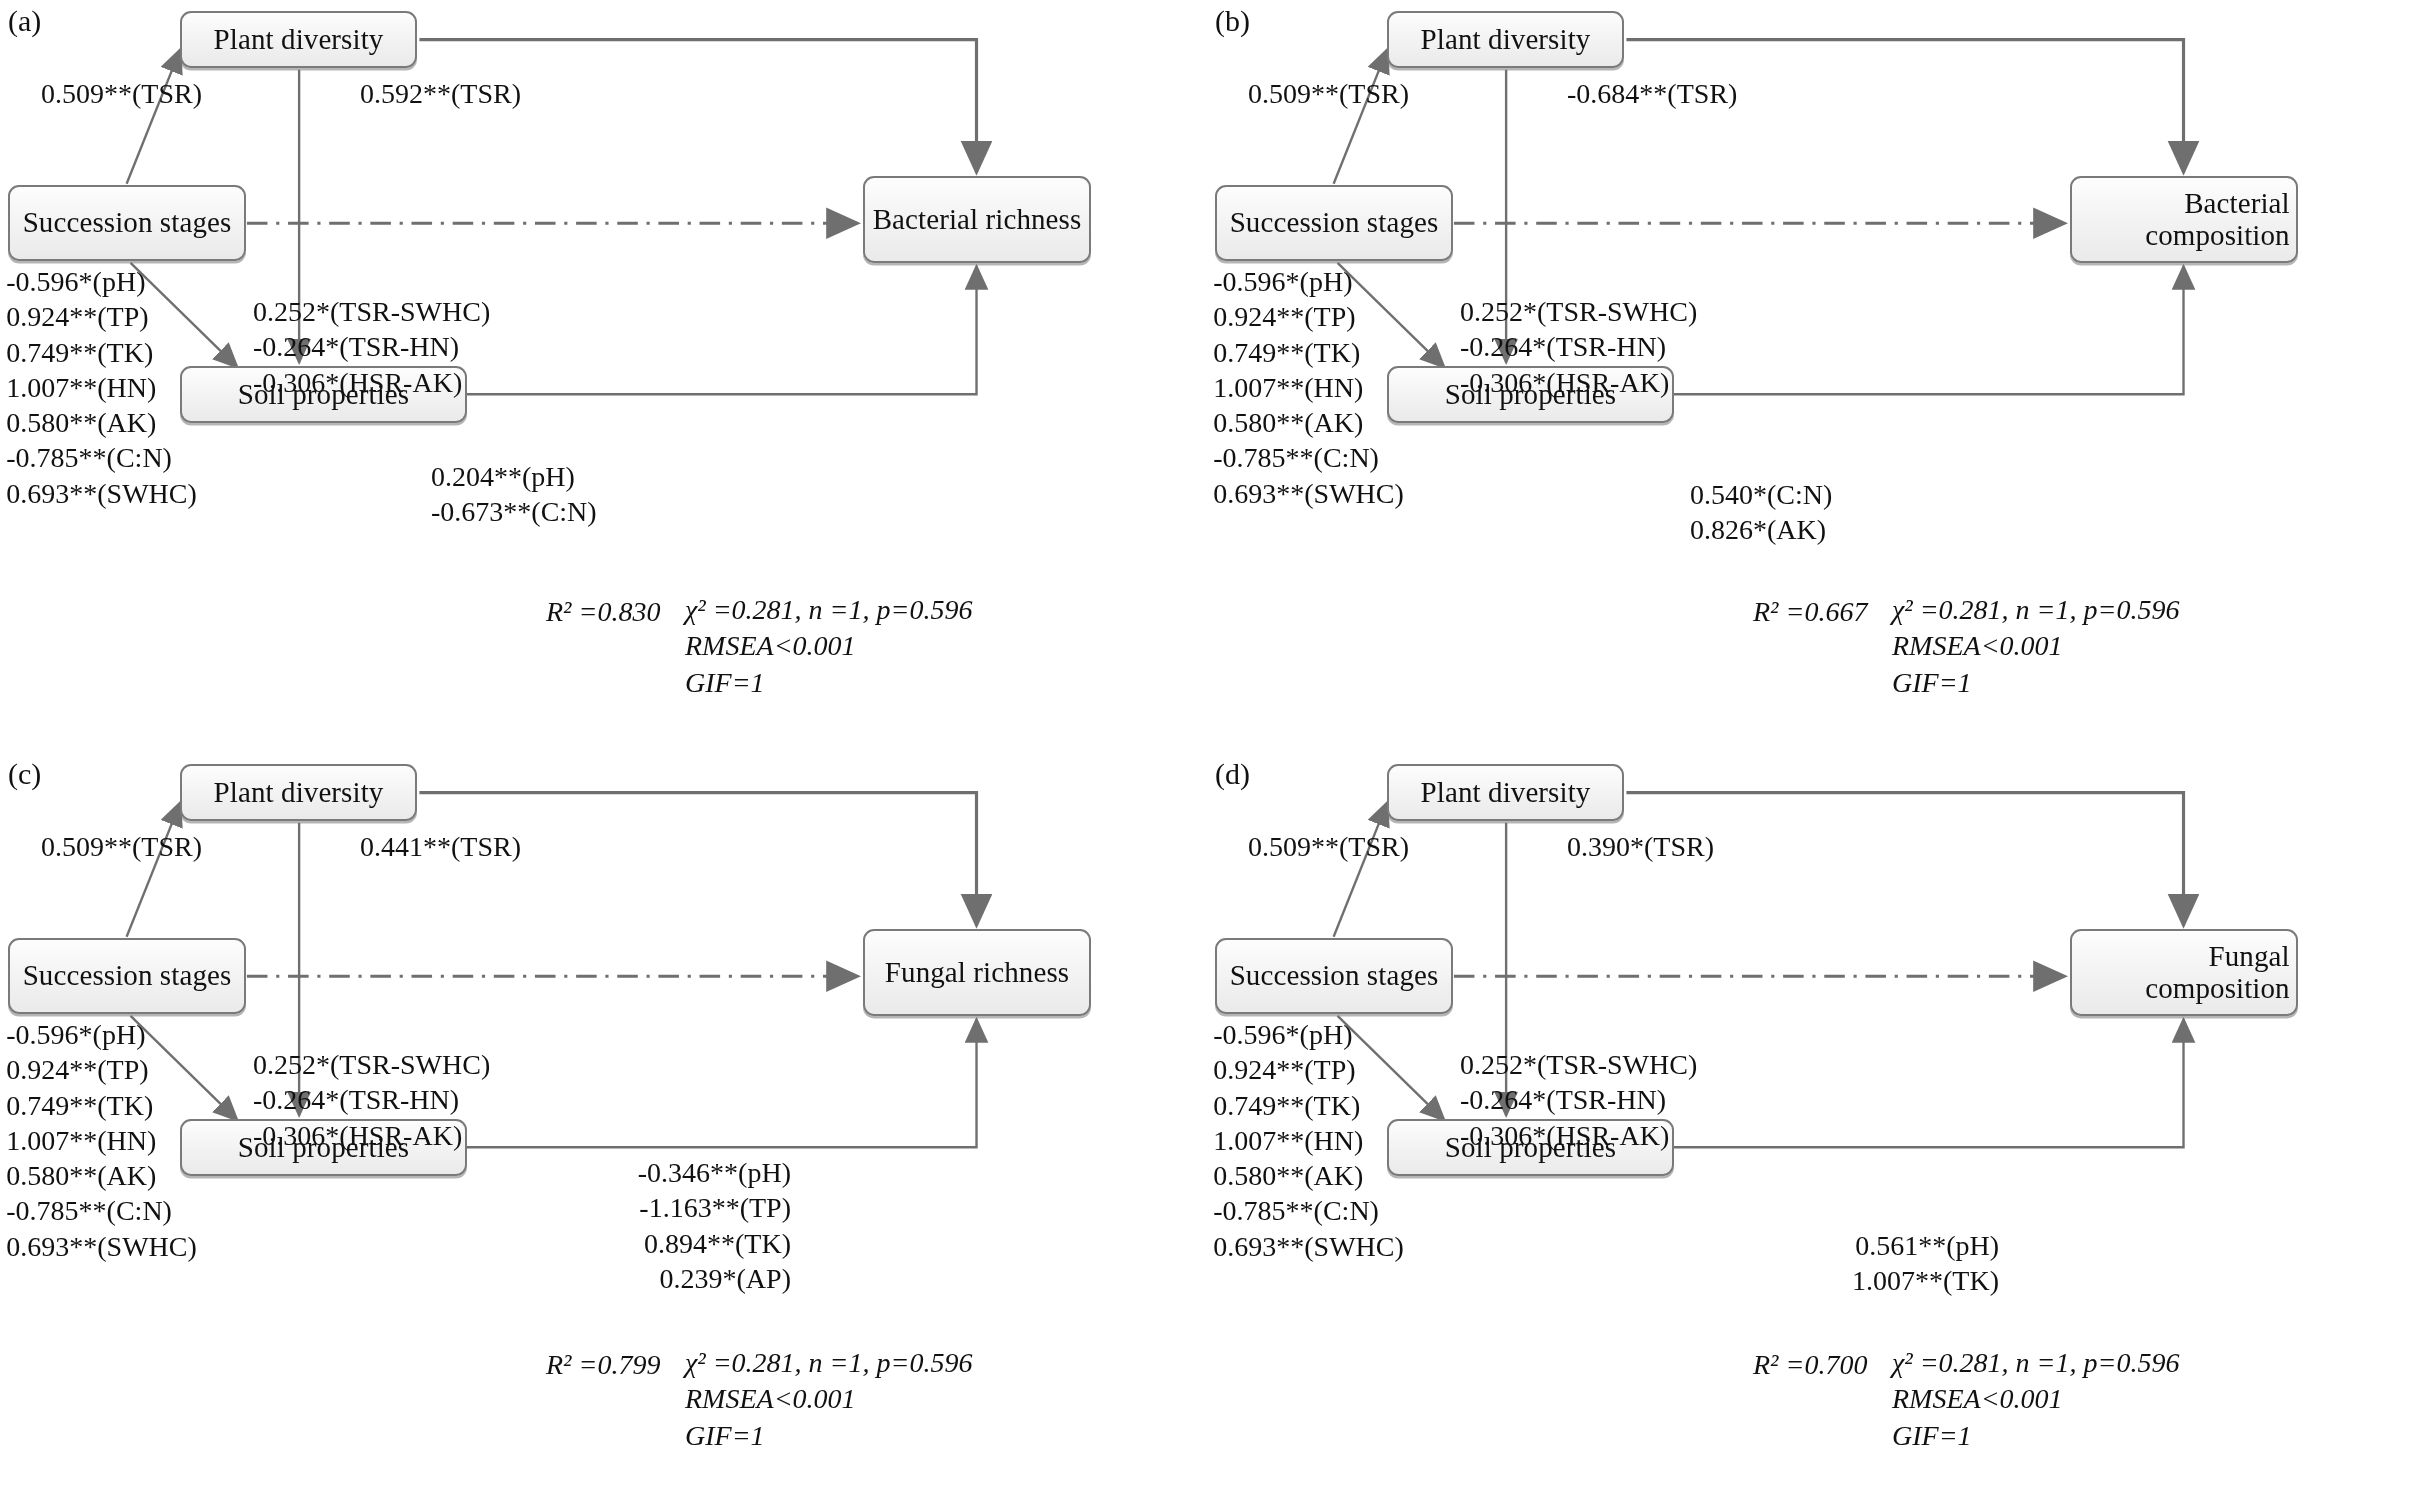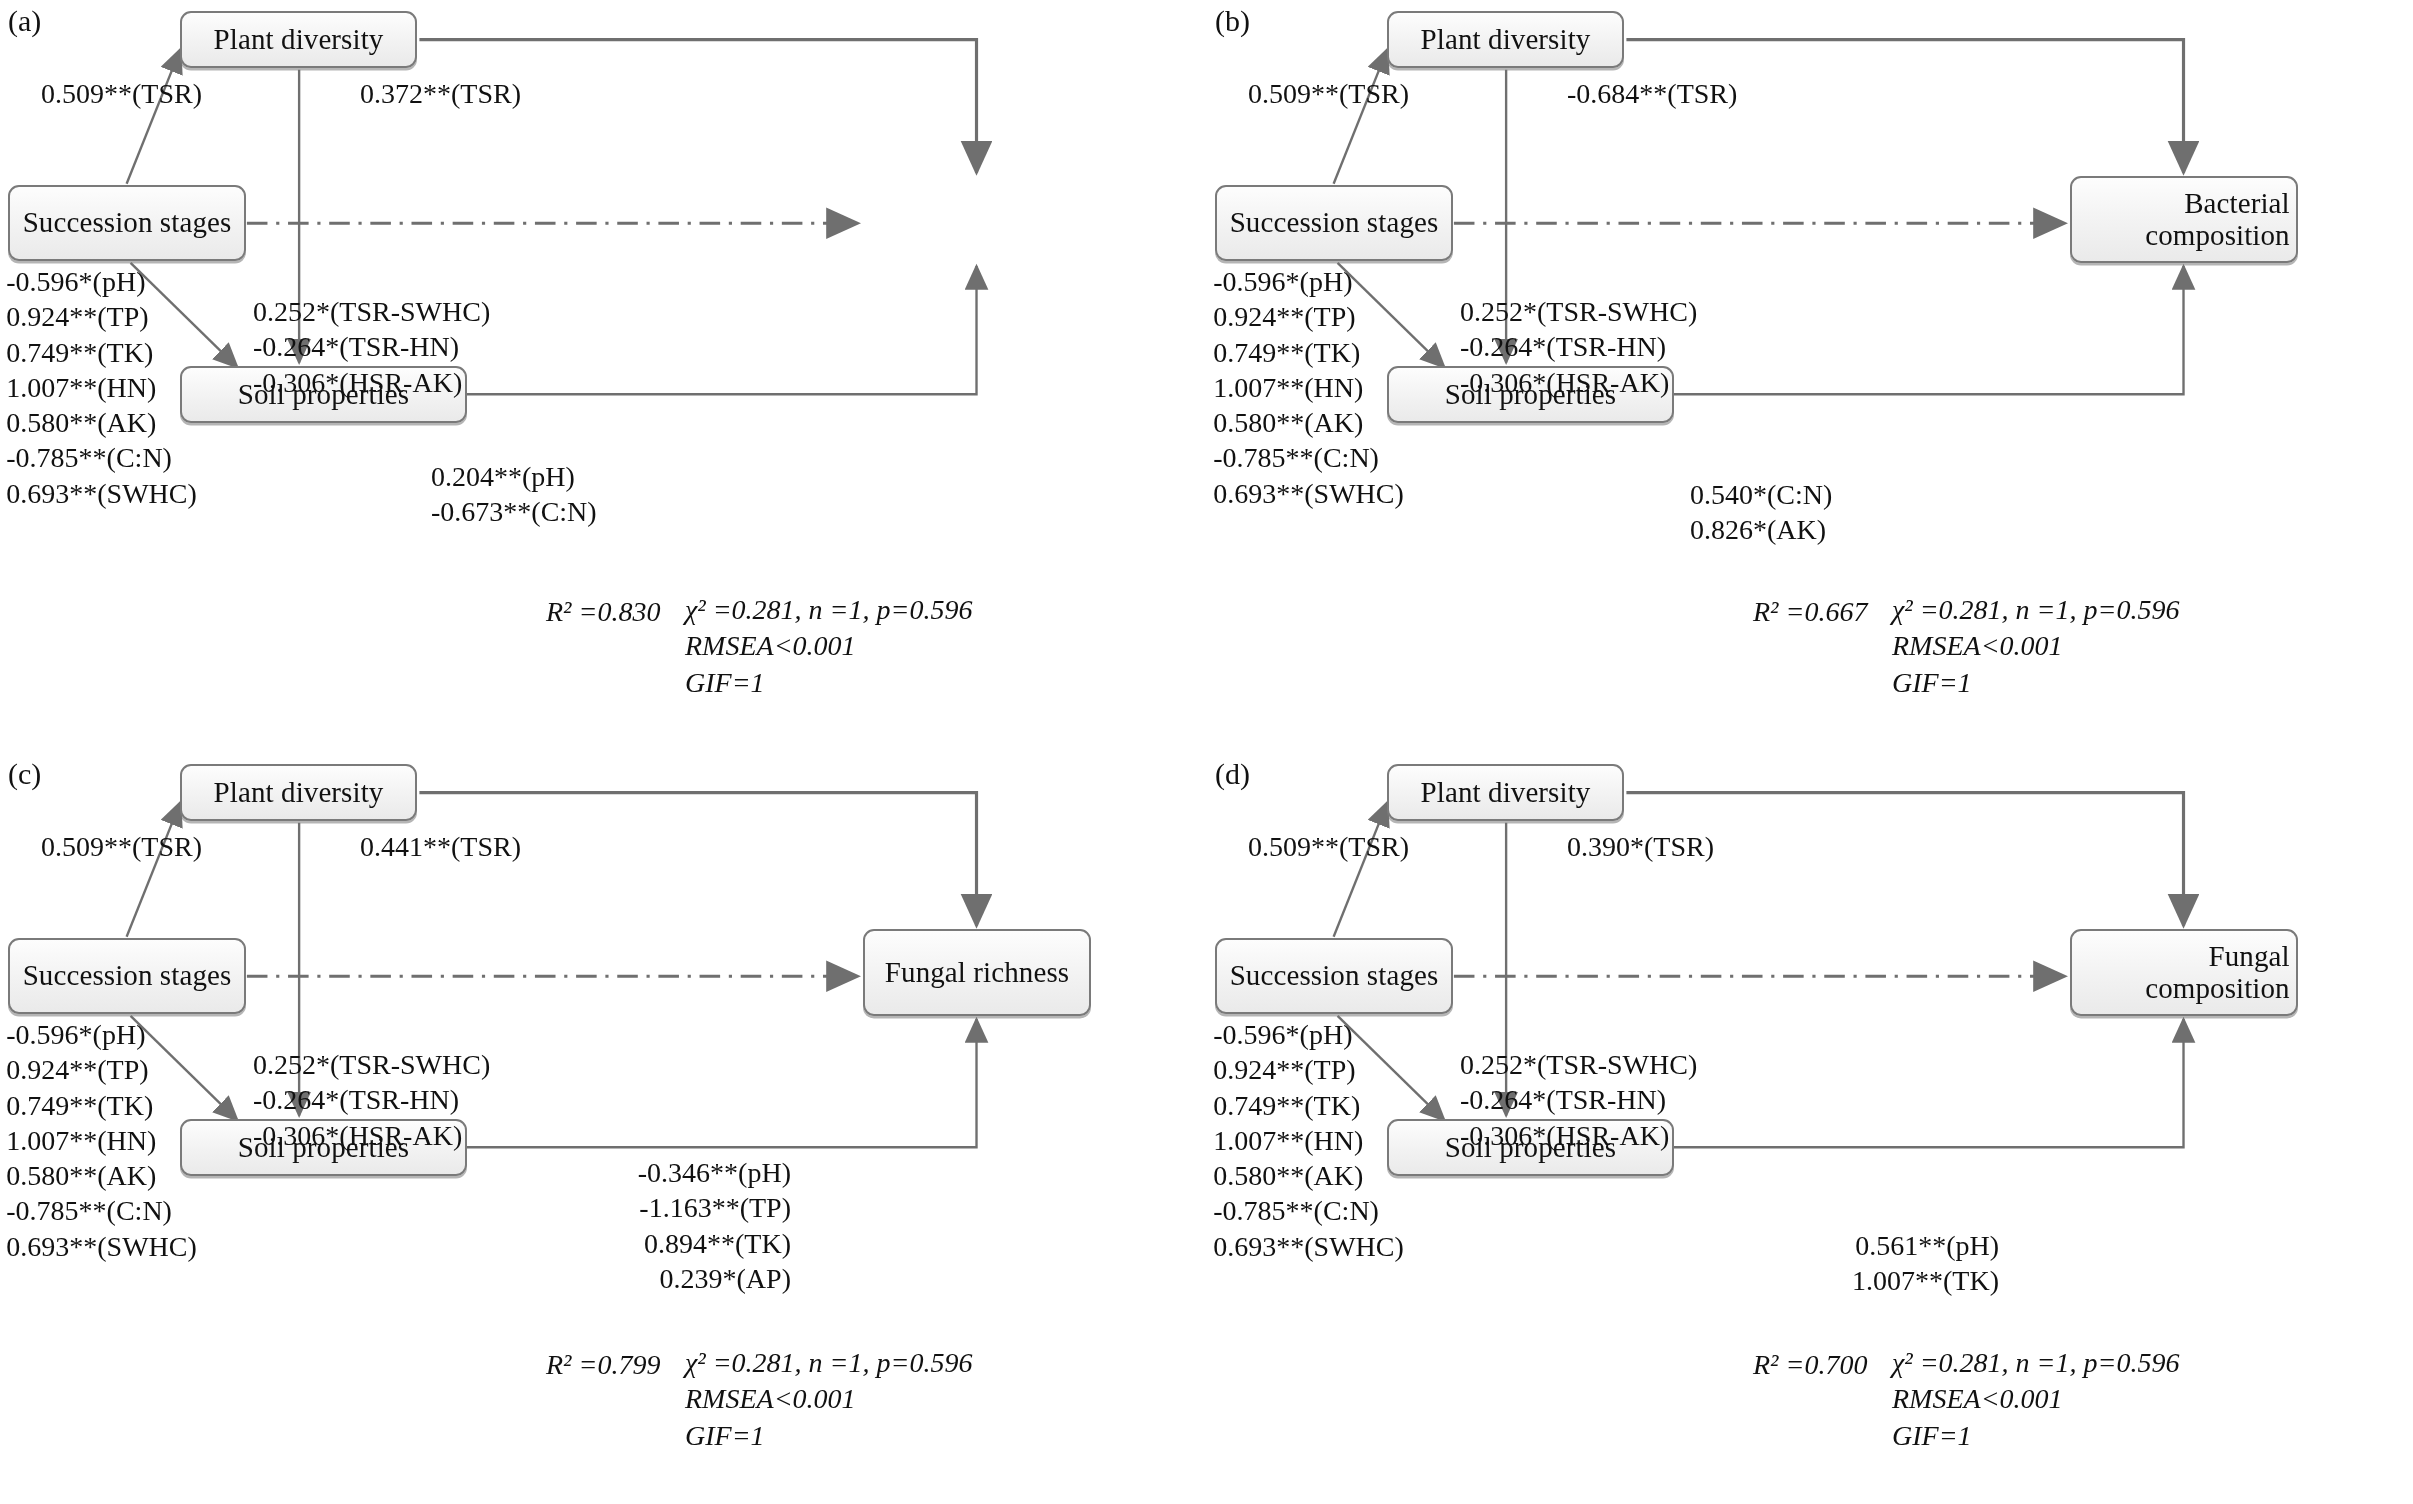--- a/index.html
+++ b/index.html
@@ -62,32 +62,36 @@
   <div class="node n-plant">
       <span>Plant diversity</span>
     </div>
   <div class="node n-succ">
       <span>Succession
 stages</span>
     </div>
   <div class="node n-soil">
       <span>Soil properties</span>
     </div>
-  <div class="lbl l-tsr-top">0.509**(TSR)</div>
-  <div class="lbl l-succ-list">-0.596*(pH)
-0.924**(TP)
-0.749**(TK)
-1.007**(HN)
-0.580**(AK)
--0.785**(C:N)
-0.693**(SWHC)</div>
-  <div class="lbl l-mid">0.252*(TSR-SWHC)
--0.264*(TSR-HN)
--0.306*(HSR-AK)</div>
-  <div class="lbl l-pd-out">0.372**(TSR)</div>
+  <div class="node n-out">
+      <span>Bacterial
+richness</span>
+    </div>
+  <div class="lbl l-tsr-top">0.509**(TSR)</div>
+  <div class="lbl l-succ-list">-0.596*(pH)
+0.924**(TP)
+0.749**(TK)
+1.007**(HN)
+0.580**(AK)
+-0.785**(C:N)
+0.693**(SWHC)</div>
+  <div class="lbl l-mid">0.252*(TSR-SWHC)
+-0.264*(TSR-HN)
+-0.306*(HSR-AK)</div>
+  <div class="lbl l-pd-out">0.592**(TSR)</div>
   <div class="lbl l-soil-out">0.204**(pH)
 -0.673**(C:N)</div>
   <div class="lbl l-r2 ital">R² =0.830</div>
   <div class="lbl l-fit"><span class="ital">χ² =0.281, n =1, p=0.596</span><br><span class="ital">RMSEA&lt;0.001</span><br><span class="ital">GIF=1</span></div>
 </div>
 
 <div class="panel p-b">
   <svg class="wires" viewBox="0 0 1524 950">
     <defs>
       <marker id="ah-b" markerWidth="13" markerHeight="13" refX="10" refY="5" orient="auto">

